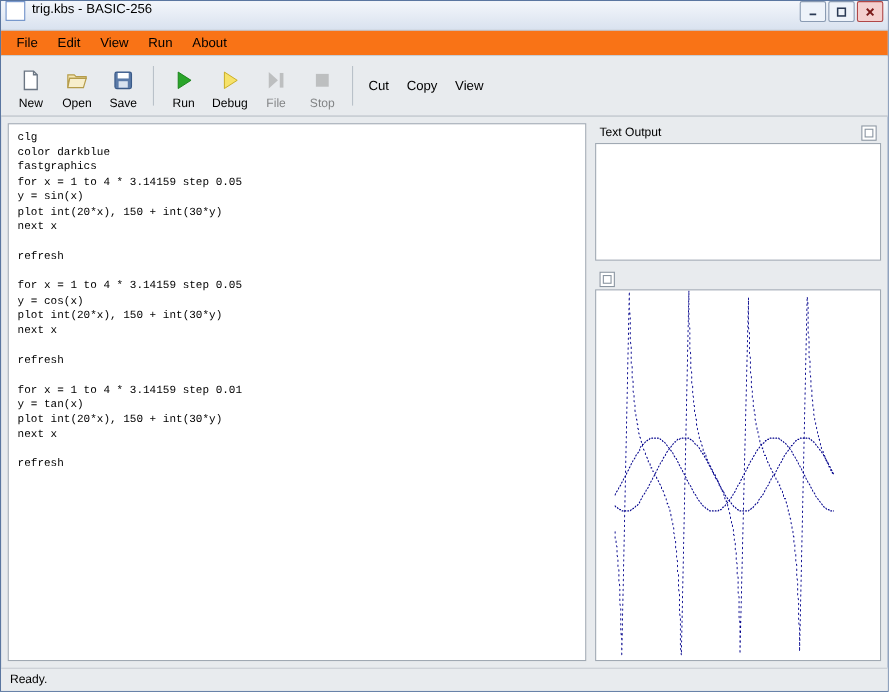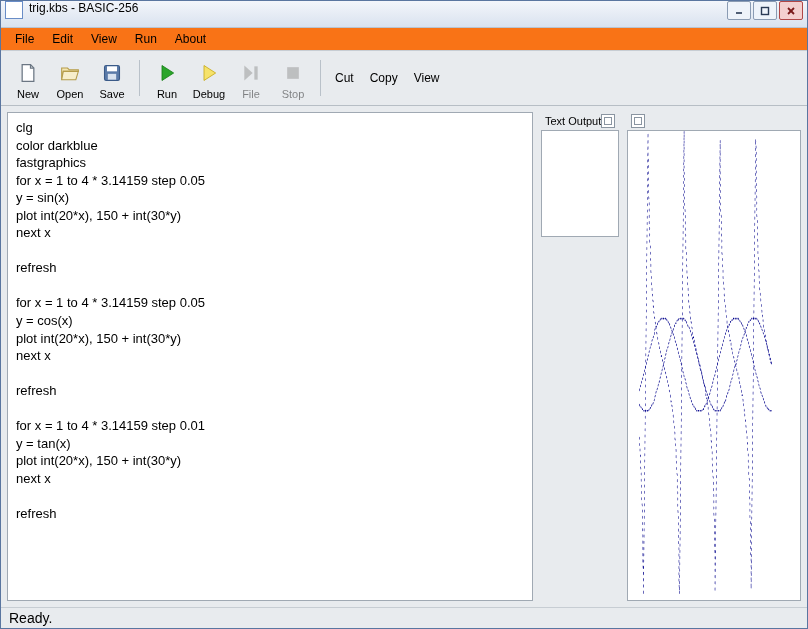--- a/index.html
+++ b/index.html
@@ -13,33 +13,33 @@
   .menubar{height:22px;display:flex;align-items:center;gap:2px;padding:0 6px;border-bottom:1px solid #c7cdd3;background:#f97316}
   .menuitem{padding:2px 8px;cursor:default}
   .toolbar{height:50px;display:flex;align-items:center;padding:2px 6px;border-bottom:1px solid #b7bec5;background:#e8ebee;gap:0}
   .tb-sep{width:1px;height:36px;background:#b9c1c9;margin:0 6px}
   .tbtn{width:38px;height:44px;display:flex;flex-direction:column;align-items:center;justify-content:flex-end;gap:2px;padding:2px 2px;cursor:default}
   .tbtn.disabled{opacity:.45;cursor:default}
   .tbtn span.lbl{font-size:11px}
   .tbtn svg{width:20px;height:20px}
   .txtbtn{padding:4px 8px;cursor:default}
   .workarea{flex:1;display:flex;gap:8px;padding:6px;min-height:0}
-  .editor{flex:1;background:#fff;border:1px solid #a0a9b3;padding:6px 8px;font-family:Liberation Sans, sans-serif;font-size:13px;line-height:1.35;white-space:pre;overflow:auto}
-  .rightcol{width:260px;display:flex;flex-direction:row;gap:8px;min-height:0}
+  .editor{flex:1;background:#fff;border:1px solid #a0a9b3;padding:6px 8px;font-family:Liberation Mono, monospace;font-size:10px;line-height:1.35;white-space:pre;overflow:auto}
+  .rightcol{width:260px;display:flex;flex-direction:column;gap:8px;min-height:0}
   .panel{display:flex;flex-direction:column;border:0}
   .panel-header{height:18px;display:flex;align-items:center;padding:0 4px;background:#e8ebee}
   .panel-header .ptitle{flex:1;font-size:11px}
   .panel-header .pbox{width:12px;height:12px;border:1px solid #8a95a1;background:#fff;position:relative}
   .panel-header .pbox:after{content:"";position:absolute;left:2px;right:2px;top:2px;bottom:2px;border:1px solid #8a95a1}
   .panel-body{border:1px solid #a0a9b3;background:#fff}
   .textout{height:125px}
   .gfxout{flex:1;display:flex;flex-direction:column;min-height:0}
   .gfxout .panel-body{flex:1;display:flex;min-height:0}
   .gfxout svg{width:100%;height:100%}
-  .statusbar{height:20px;display:flex;align-items:center;padding:0 8px;border-top:1px solid #c7cdd3;background:#e8ebee;font-size:14px}
+  .statusbar{height:20px;display:flex;align-items:center;padding:0 8px;border-top:1px solid #c7cdd3;background:#e8ebee;font-size:11px}
 </style>
 </head>
 <body>
 
 <div class="window">
 
   <div class="titlebar">
     <div class="app-icon"></div>
     <div class="title">trig.kbs - BASIC-256</div>
     <div class="winbtns">

